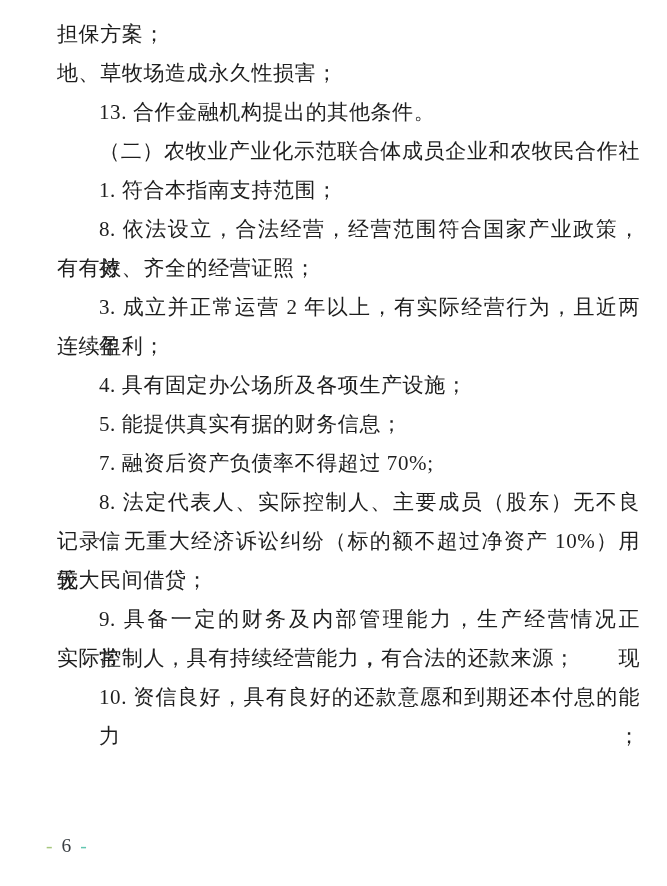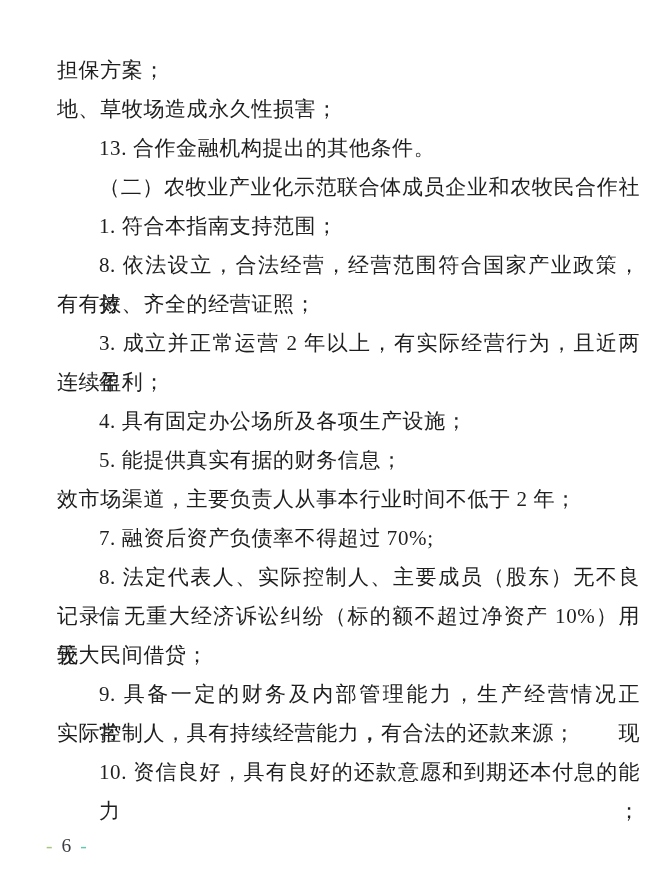--- a/index.html
+++ b/index.html
@@ -14,21 +14,20 @@
     background: #ffffff;
     overflow: hidden;
     font-family: "Liberation Serif", "DejaVu Serif", serif;
     color: var(--text-color, #1e1e1e);
   }
   .content {
     position: absolute;
     left: 57px;
     top: 15px;
     width: 583px;
-    margin-top: 36px;
   }
   .line {
     font-size: 21px;
     line-height: 39px;
     height: 39px;
     letter-spacing: 0.6px;
     white-space: pre-wrap;
   }
   .line.ind { padding-left: 42px; }
   .line.b   { font-weight: 400; }
@@ -54,21 +53,20 @@
       <div class="line">地、草牧场造成永久性损害；</div>
       <div class="line ind">13. 合作金融机构提出的其他条件。</div>
       <div class="line ind b j">（二）农牧业产业化示范联合体成员企业和农牧民合作社</div>
       <div class="line ind">1. 符合本指南支持范围；</div>
       <div class="line ind j">8. 依法设立，合法经营，经营范围符合国家产业政策，持</div>
       <div class="line">有有效、齐全的经营证照；</div>
       <div class="line ind j">3. 成立并正常运营 2 年以上，有实际经营行为，且近两年</div>
       <div class="line">连续盈利；</div>
       <div class="line ind">4. 具有固定办公场所及各项生产设施；</div>
       <div class="line ind">5. 能提供真实有据的财务信息；</div>
-      <div class="line">效市场渠道，主要负责人从事本行业时间不低于 2 年；</div>
       <div class="line ind">7. 融资后资产负债率不得超过 70%;</div>
       <div class="line ind j">8. 法定代表人、实际控制人、主要成员（股东）无不良信用</div>
       <div class="line j">记录，无重大经济诉讼纠纷（标的额不超过净资产 10%），无</div>
       <div class="line">较大民间借贷；</div>
       <div class="line ind j">9. 具备一定的财务及内部管理能力，生产经营情况正常，现</div>
       <div class="line">实际控制人，具有持续经营能力，有合法的还款来源；</div>
       <div class="line ind j">10. 资信良好，具有良好的还款意愿和到期还本付息的能力；</div>
     </div>
   <div class="footer">
     <span class="dash-l">-</span><span class="num">6</span><span class="dash-r">-</span>

